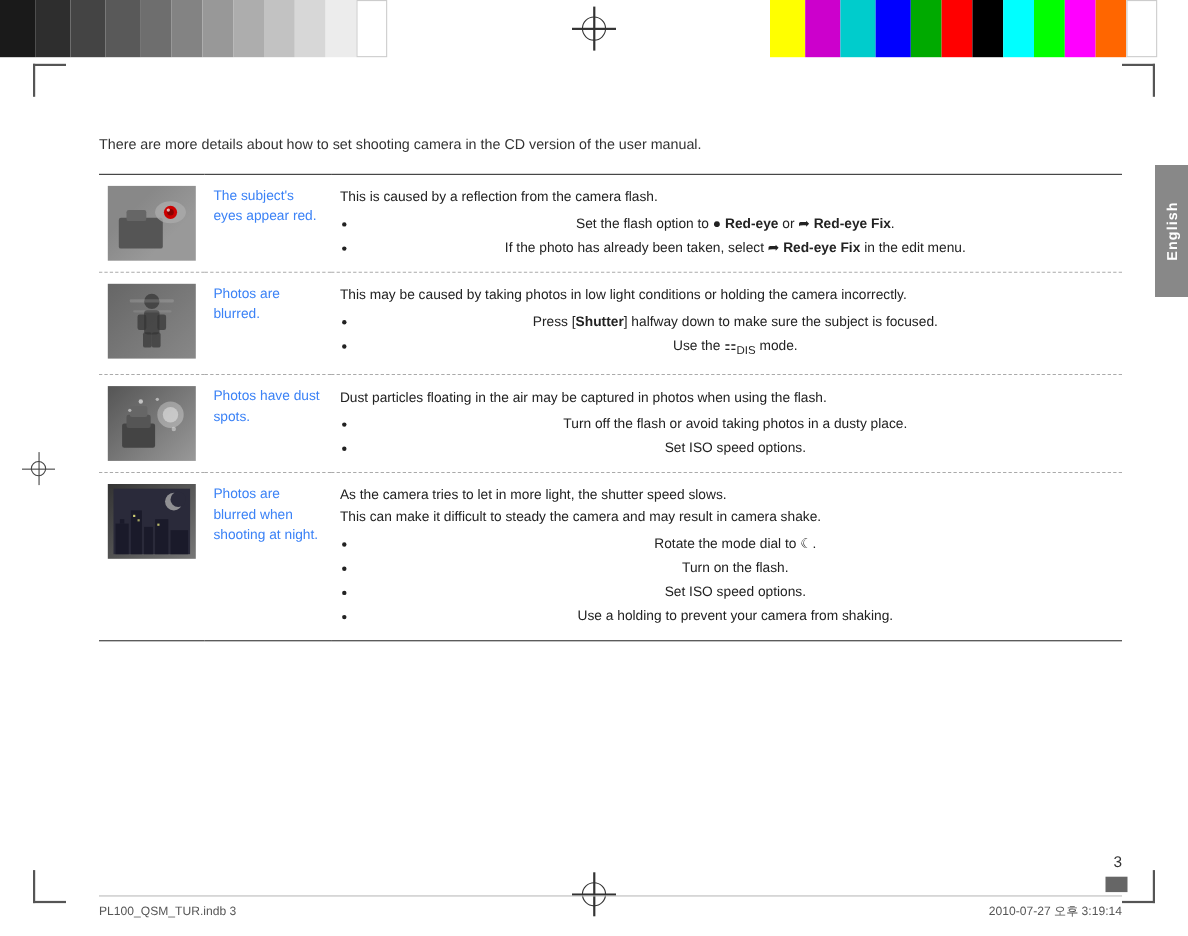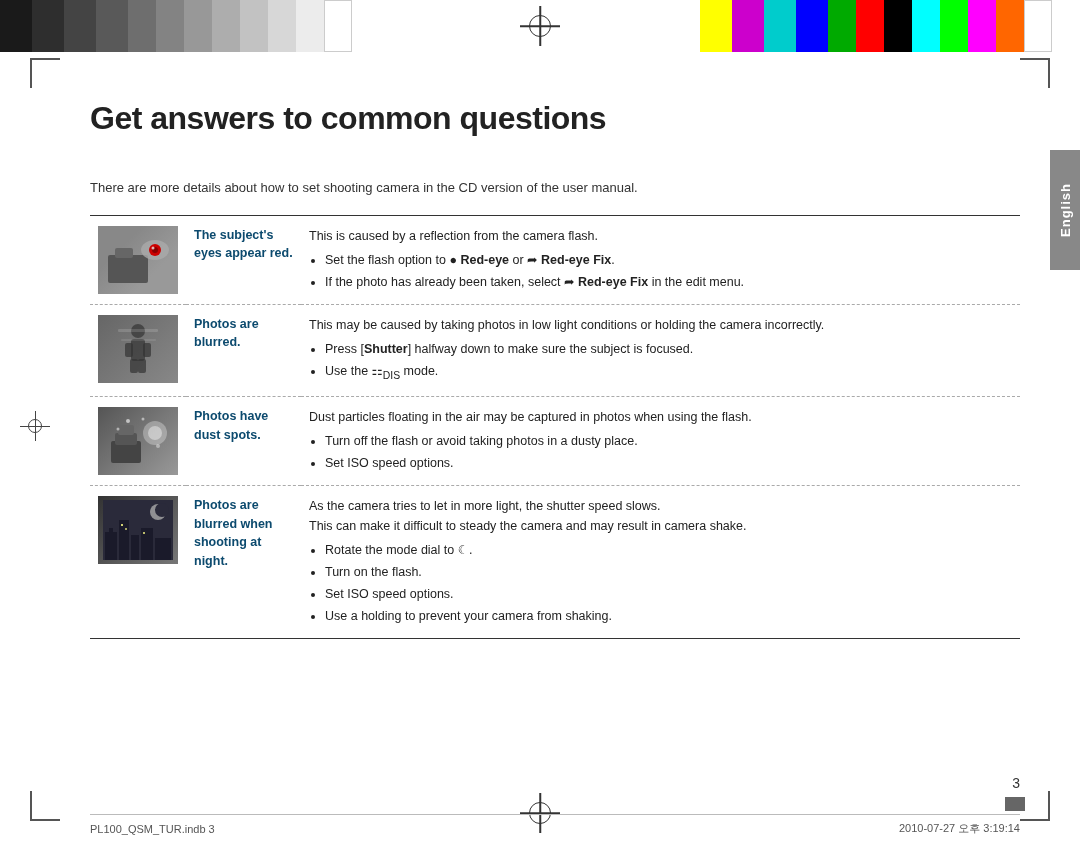--- a/index.html
+++ b/index.html
@@ -192,36 +192,37 @@
       width: 95px;
       padding: 10px 8px;
       vertical-align: top;
     }
 
     .col-problem {
       width: 115px;
       padding: 10px 8px;
       vertical-align: top;
       font-size: 12.5px;
-      color: #0c4a6e;
-      font-weight: bold;
+      color: #3b82f6;
+      font-weight: normal;
       line-height: 1.5;
     }
 
     .col-solution {
       padding: 10px 8px;
       vertical-align: top;
       font-size: 12.5px;
       color: #222;
       line-height: 1.6;
     }
 
     .col-solution ul {
       margin-top: 4px;
       padding-left: 16px;
+      text-align: center;
     }
 
     .col-solution ul li {
       margin-bottom: 2px;
     }
 
     
     .img-placeholder {
       width: 80px;
       height: 68px;
@@ -418,21 +419,20 @@
 
 <div class="side-tab">
   <span class="side-tab-text">English</span>
 </div>
 
 <div class="side-crosshair-left">
   <div class="side-crosshair-left-circle"></div>
 </div>
 
 <div class="main-content">
-  <h1 class="page-title">Get answers to common questions</h1>
 
   <div class="intro-text">
     <br>
     <span>There are more details about how to set shooting camera in the CD version of the user manual.</span>
   </div>
 
   <table class="trouble-table">
     <tbody>
 
       <tr>

